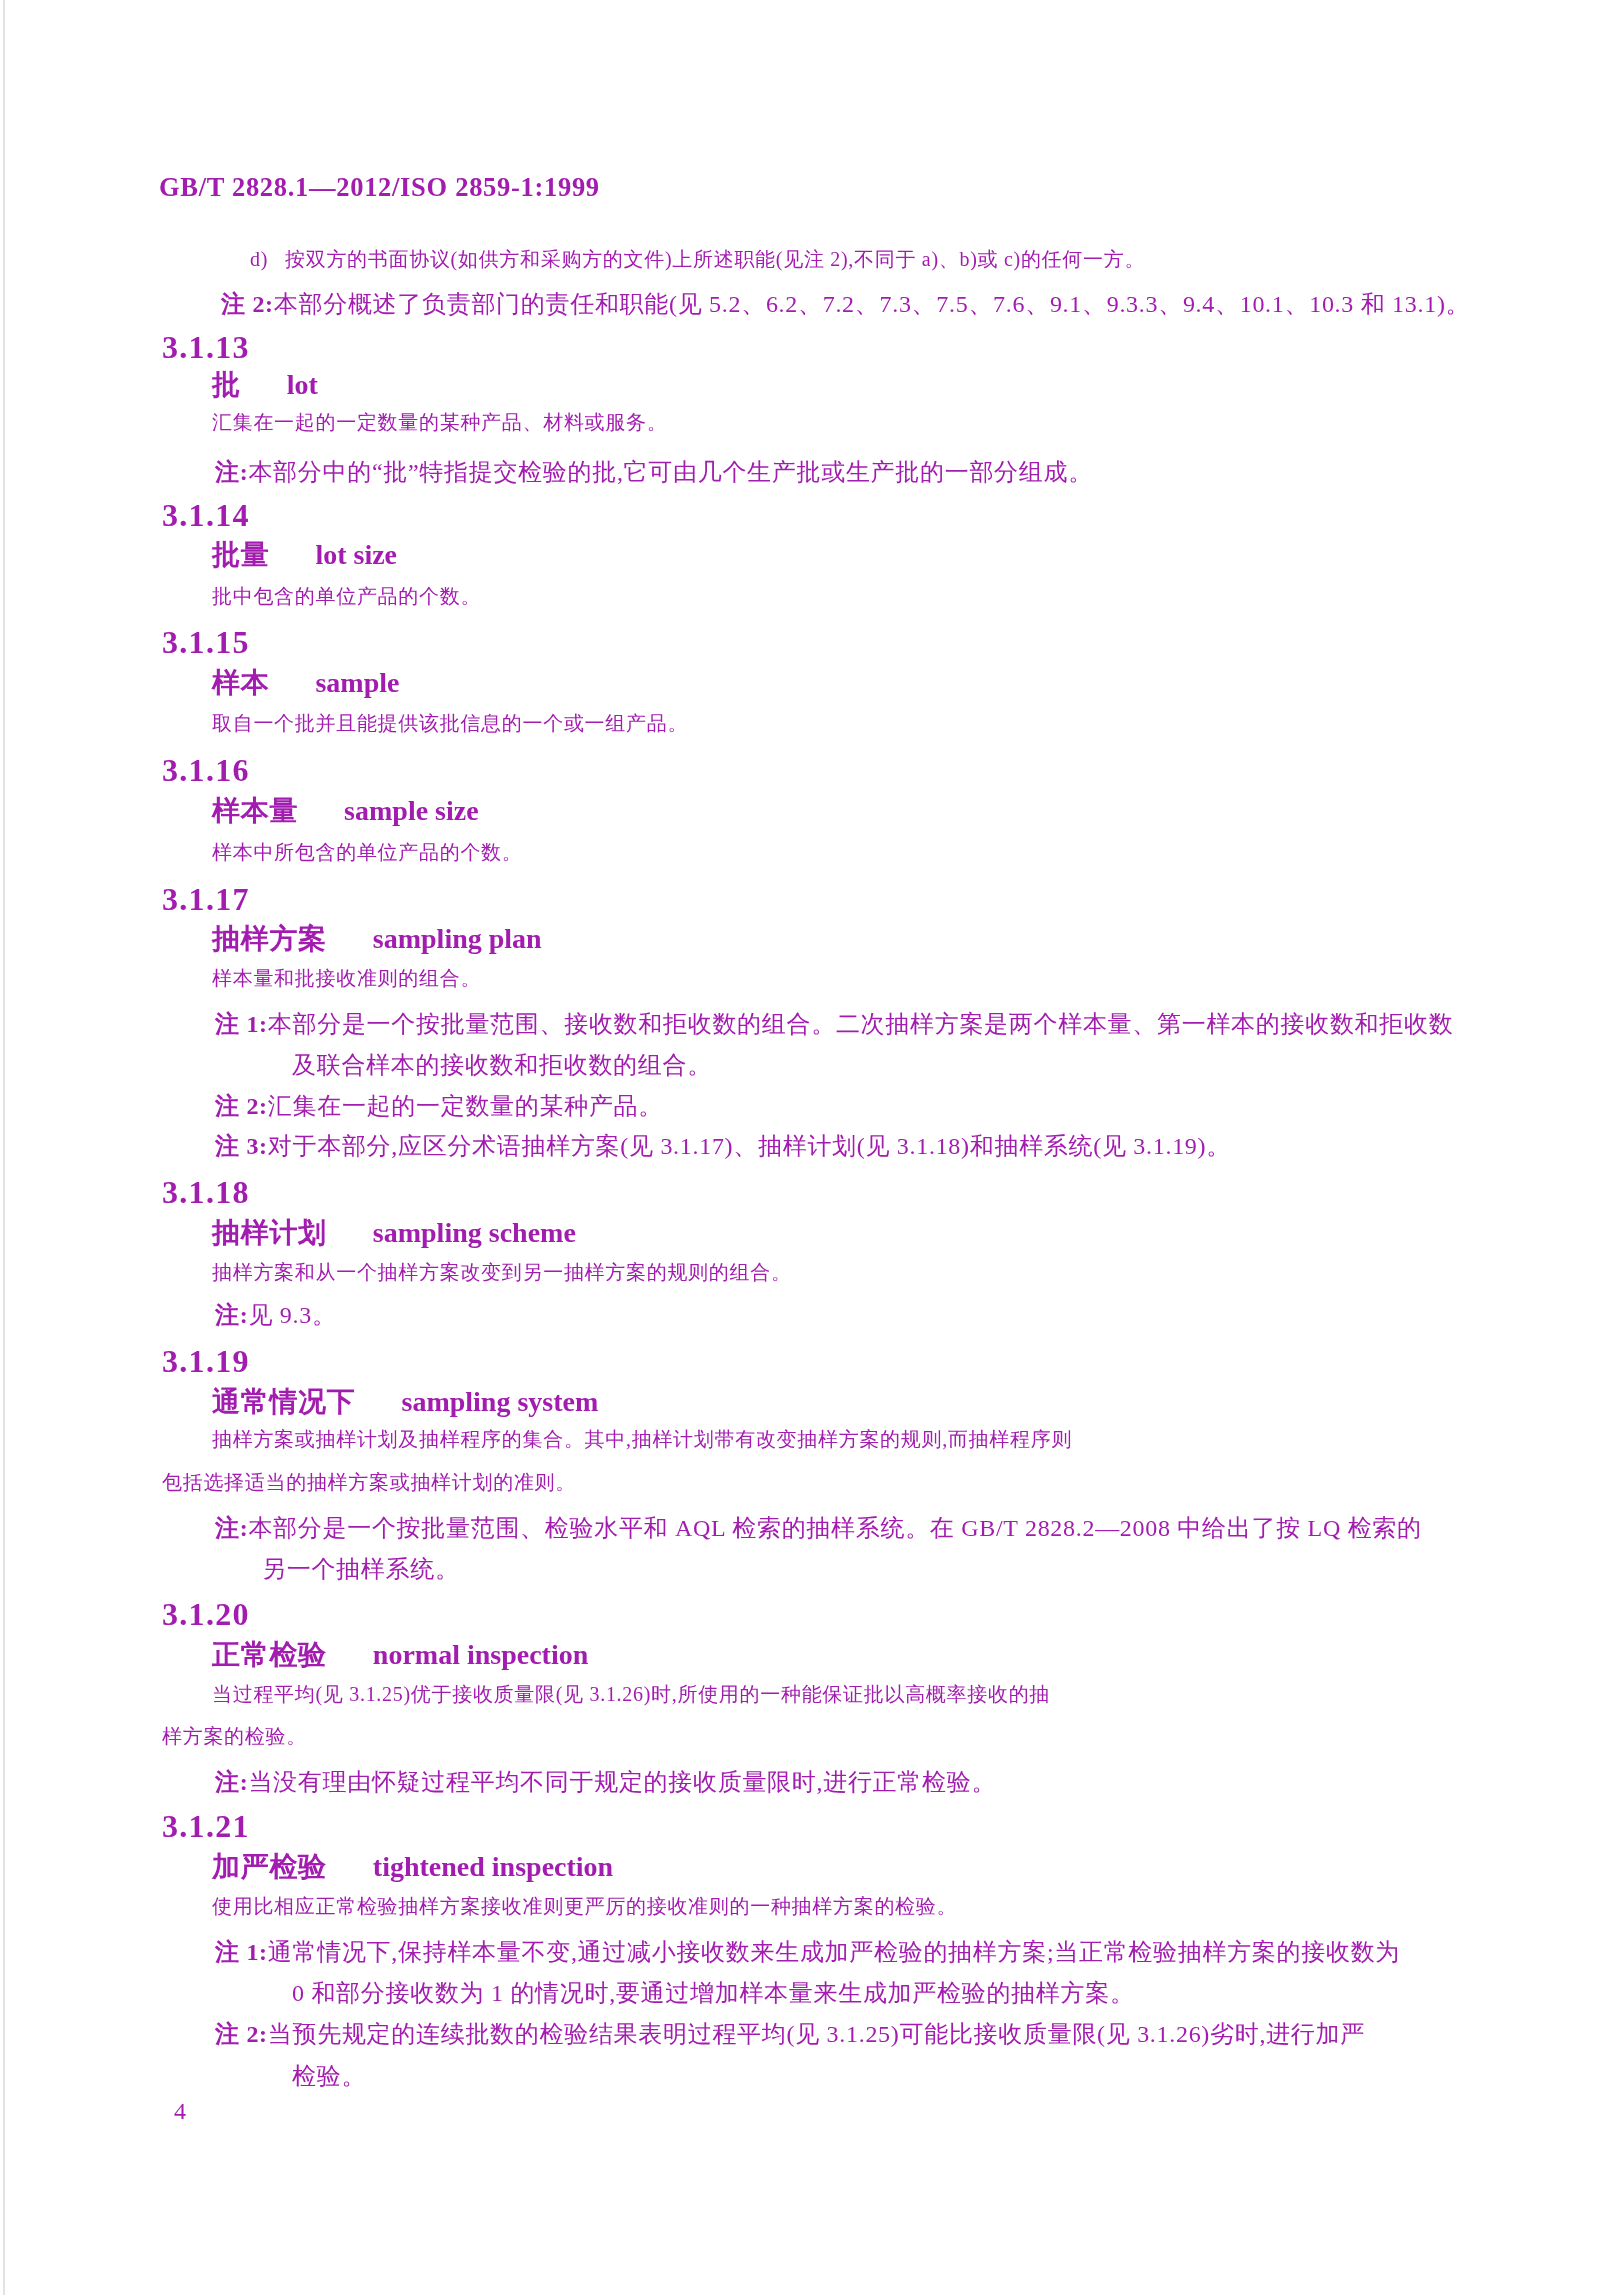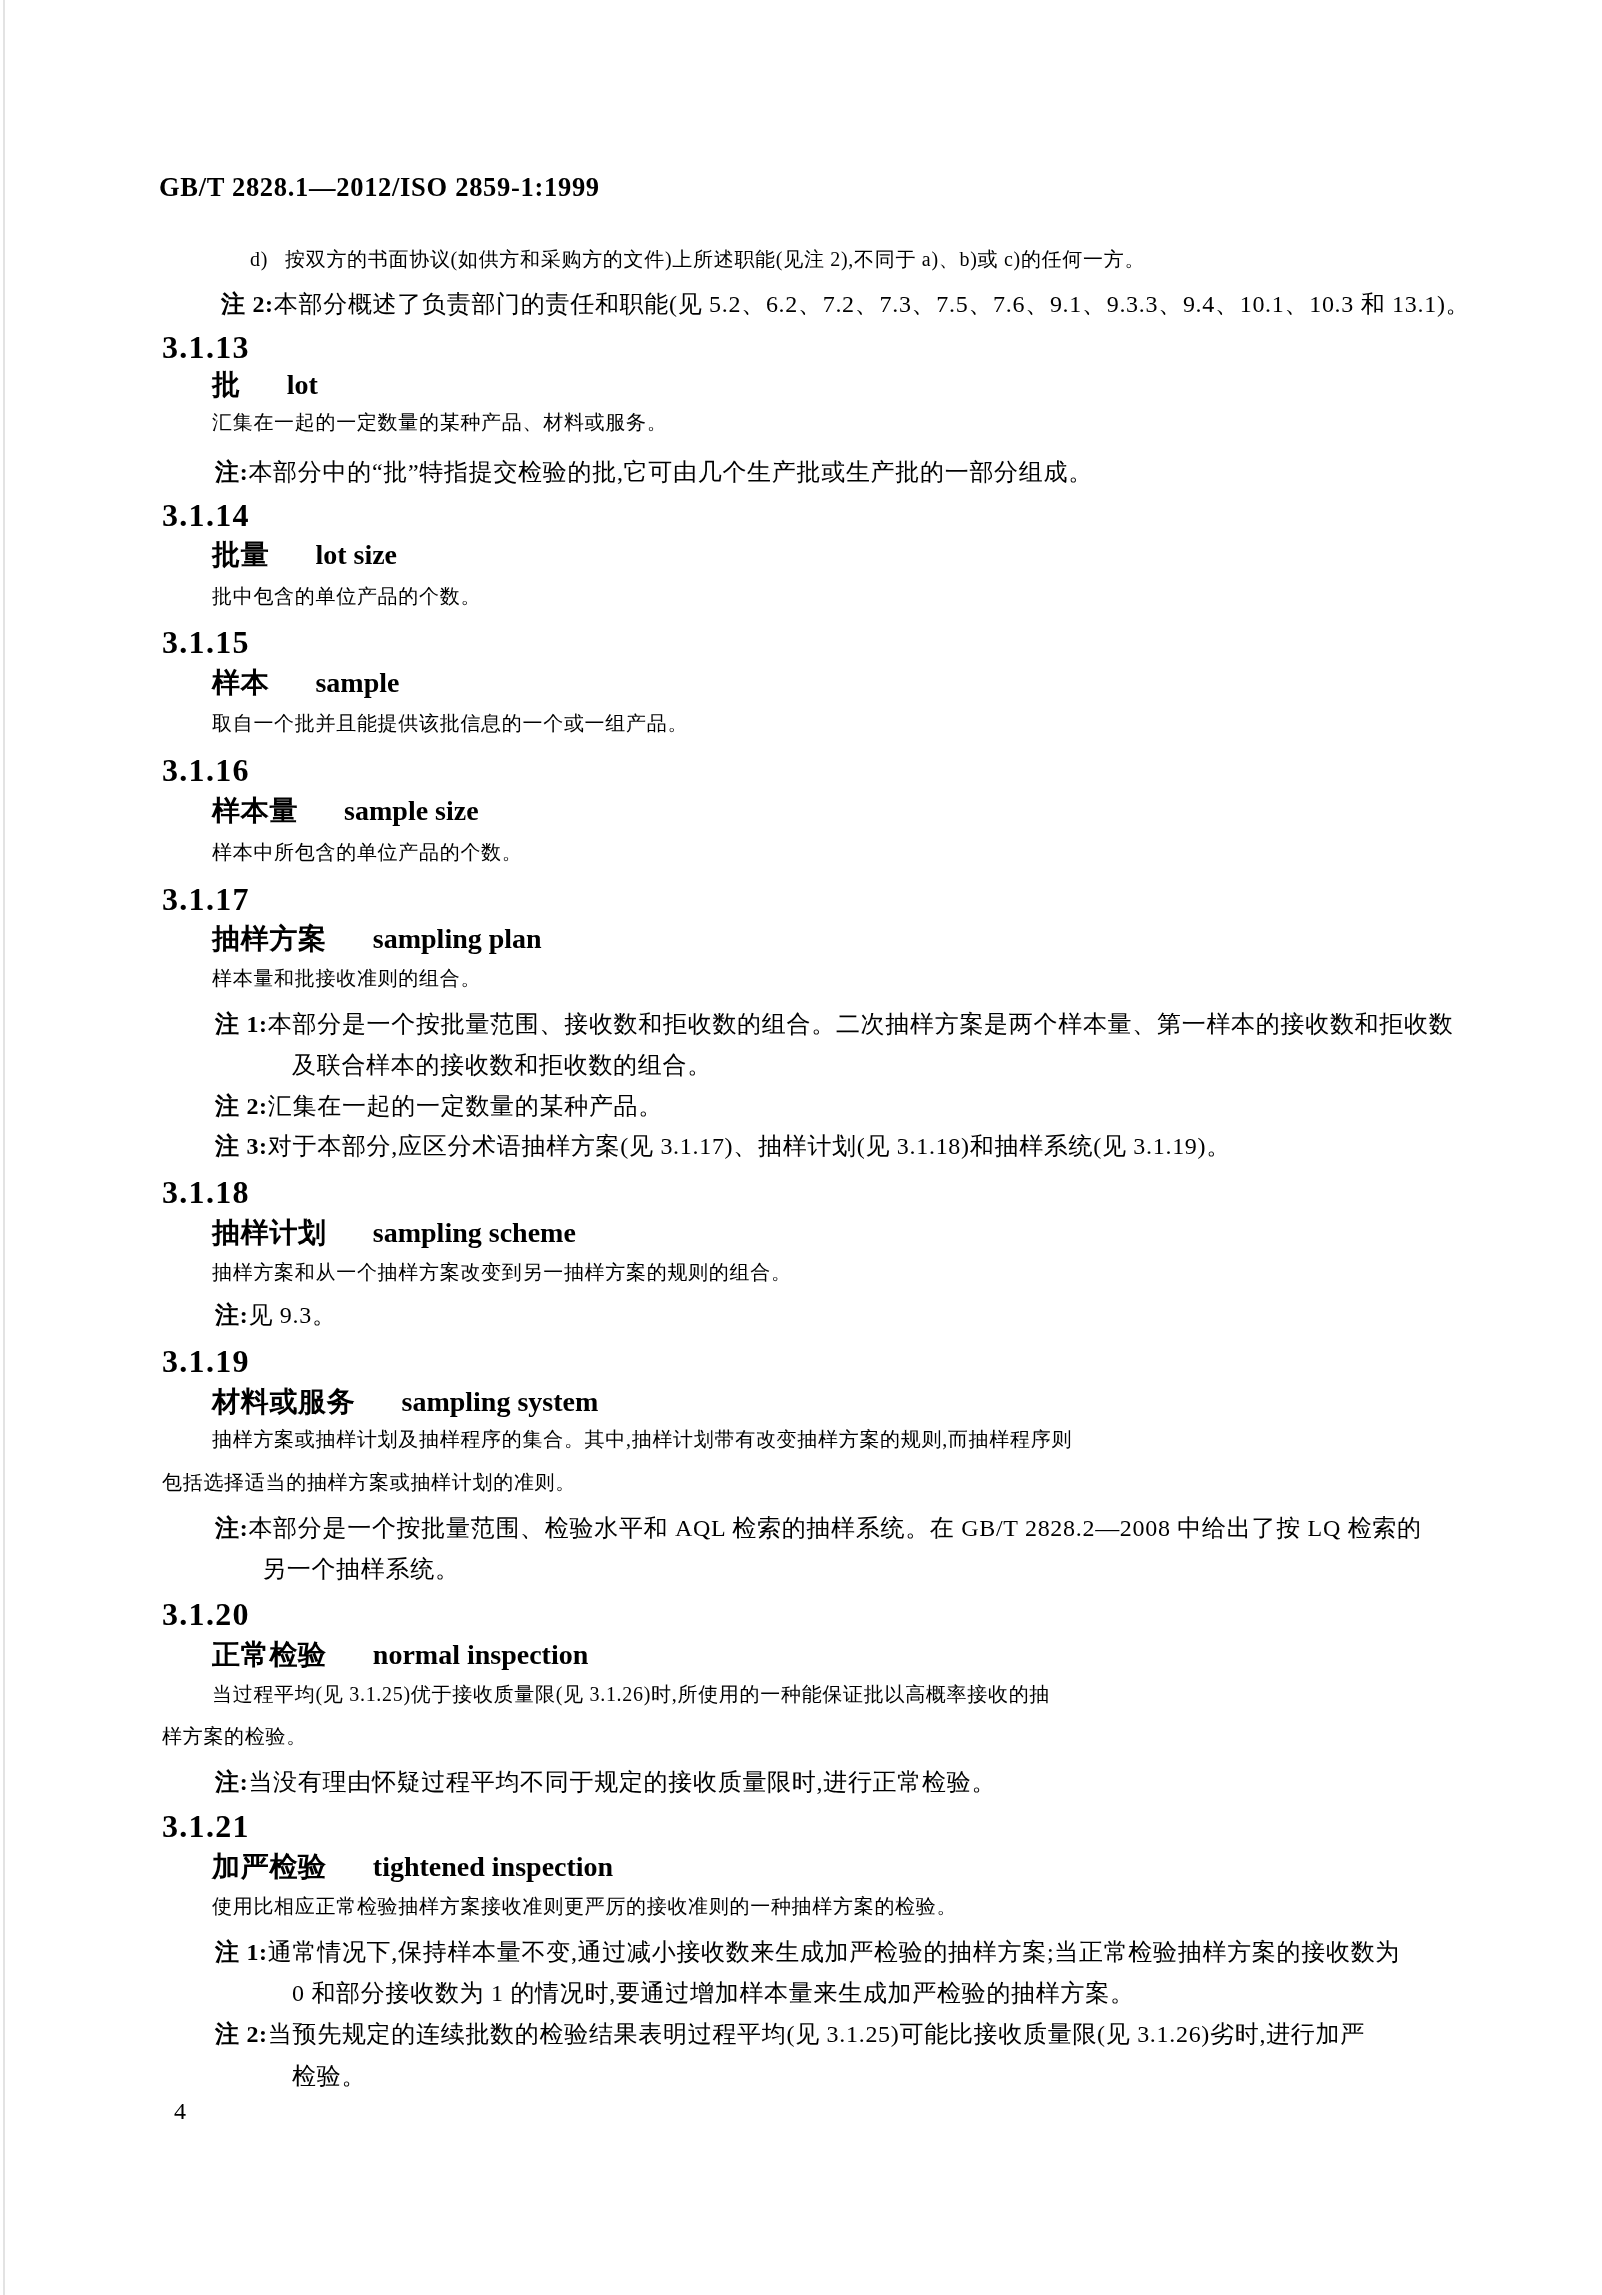--- a/index.html
+++ b/index.html
@@ -15,21 +15,21 @@
   .scan-edge {
     position: absolute;
     left: 3.3px; top: 0;
     width: 2px; height: 2295px;
     background: #e3e3e3;
   }
   .ln {
     position: absolute;
     white-space: nowrap;
     line-height: 1;
-    color: #000000;
+    color: #a21caf;
   }
   .hdr {
     font-size: 26.5px;
     font-weight: bold;
     letter-spacing: 0.7px;
   }
   .body42 {
     font-size: 20px;
     letter-spacing: 0.7px;
   }
@@ -88,21 +88,21 @@
 <div class="ln note" style="top:1053px;left:292px">及联合样本的接收数和拒收数的组合。</div>
 <div class="ln note" style="top:1094px;left:215px"><span class="nlabel">注 2:</span><span>汇集在一起的一定数量的某种产品。</span></div>
 <div class="ln note" style="top:1134px;left:215px"><span class="nlabel">注 3:</span><span>对于本部分,应区分术语抽样方案(见 3.1.17)、抽样计划(见 3.1.18)和抽样系统(见 3.1.19)。</span></div>
 
 <div class="ln secnum" style="top:1176px;left:162px">3.1.18</div>
 <div class="ln term" style="top:1219px;left:212px"><span>抽样计划</span><span class="en">sampling scheme</span></div>
 <div class="ln body42" style="top:1262px;left:212px">抽样方案和从一个抽样方案改变到另一抽样方案的规则的组合。</div>
 <div class="ln note" style="top:1303px;left:215px"><span class="nlabel">注:</span><span>见 9.3。</span></div>
 
 <div class="ln secnum" style="top:1345px;left:162px">3.1.19</div>
-<div class="ln term" style="top:1388px;left:212px"><span>材料或服务</span><span class="en">sampling system</span></div>
+<div class="ln term" style="top:1388px;left:212px"><span>通常情况下</span><span class="en">sampling system</span></div>
 <div class="ln body42" style="top:1429px;left:212px">抽样方案或抽样计划及抽样程序的集合。其中,抽样计划带有改变抽样方案的规则,而抽样程序则</div>
 <div class="ln body42" style="top:1472px;left:162px">包括选择适当的抽样方案或抽样计划的准则。</div>
 <div class="ln note" style="top:1516px;left:215px"><span class="nlabel">注:</span><span>本部分是一个按批量范围、检验水平和 AQL 检索的抽样系统。在 GB/T 2828.2—2008 中给出了按 LQ 检索的</span></div>
 <div class="ln note" style="top:1557px;left:262px">另一个抽样系统。</div>
 
 <div class="ln secnum" style="top:1598px;left:162px">3.1.20</div>
 <div class="ln term" style="top:1641px;left:212px"><span>正常检验</span><span class="en">normal inspection</span></div>
 <div class="ln body42" style="top:1684px;left:212px">当过程平均(见 3.1.25)优于接收质量限(见 3.1.26)时,所使用的一种能保证批以高概率接收的抽</div>
 <div class="ln body42" style="top:1726px;left:162px">样方案的检验。</div>
 <div class="ln note" style="top:1770px;left:215px"><span class="nlabel">注:</span><span>当没有理由怀疑过程平均不同于规定的接收质量限时,进行正常检验。</span></div>

